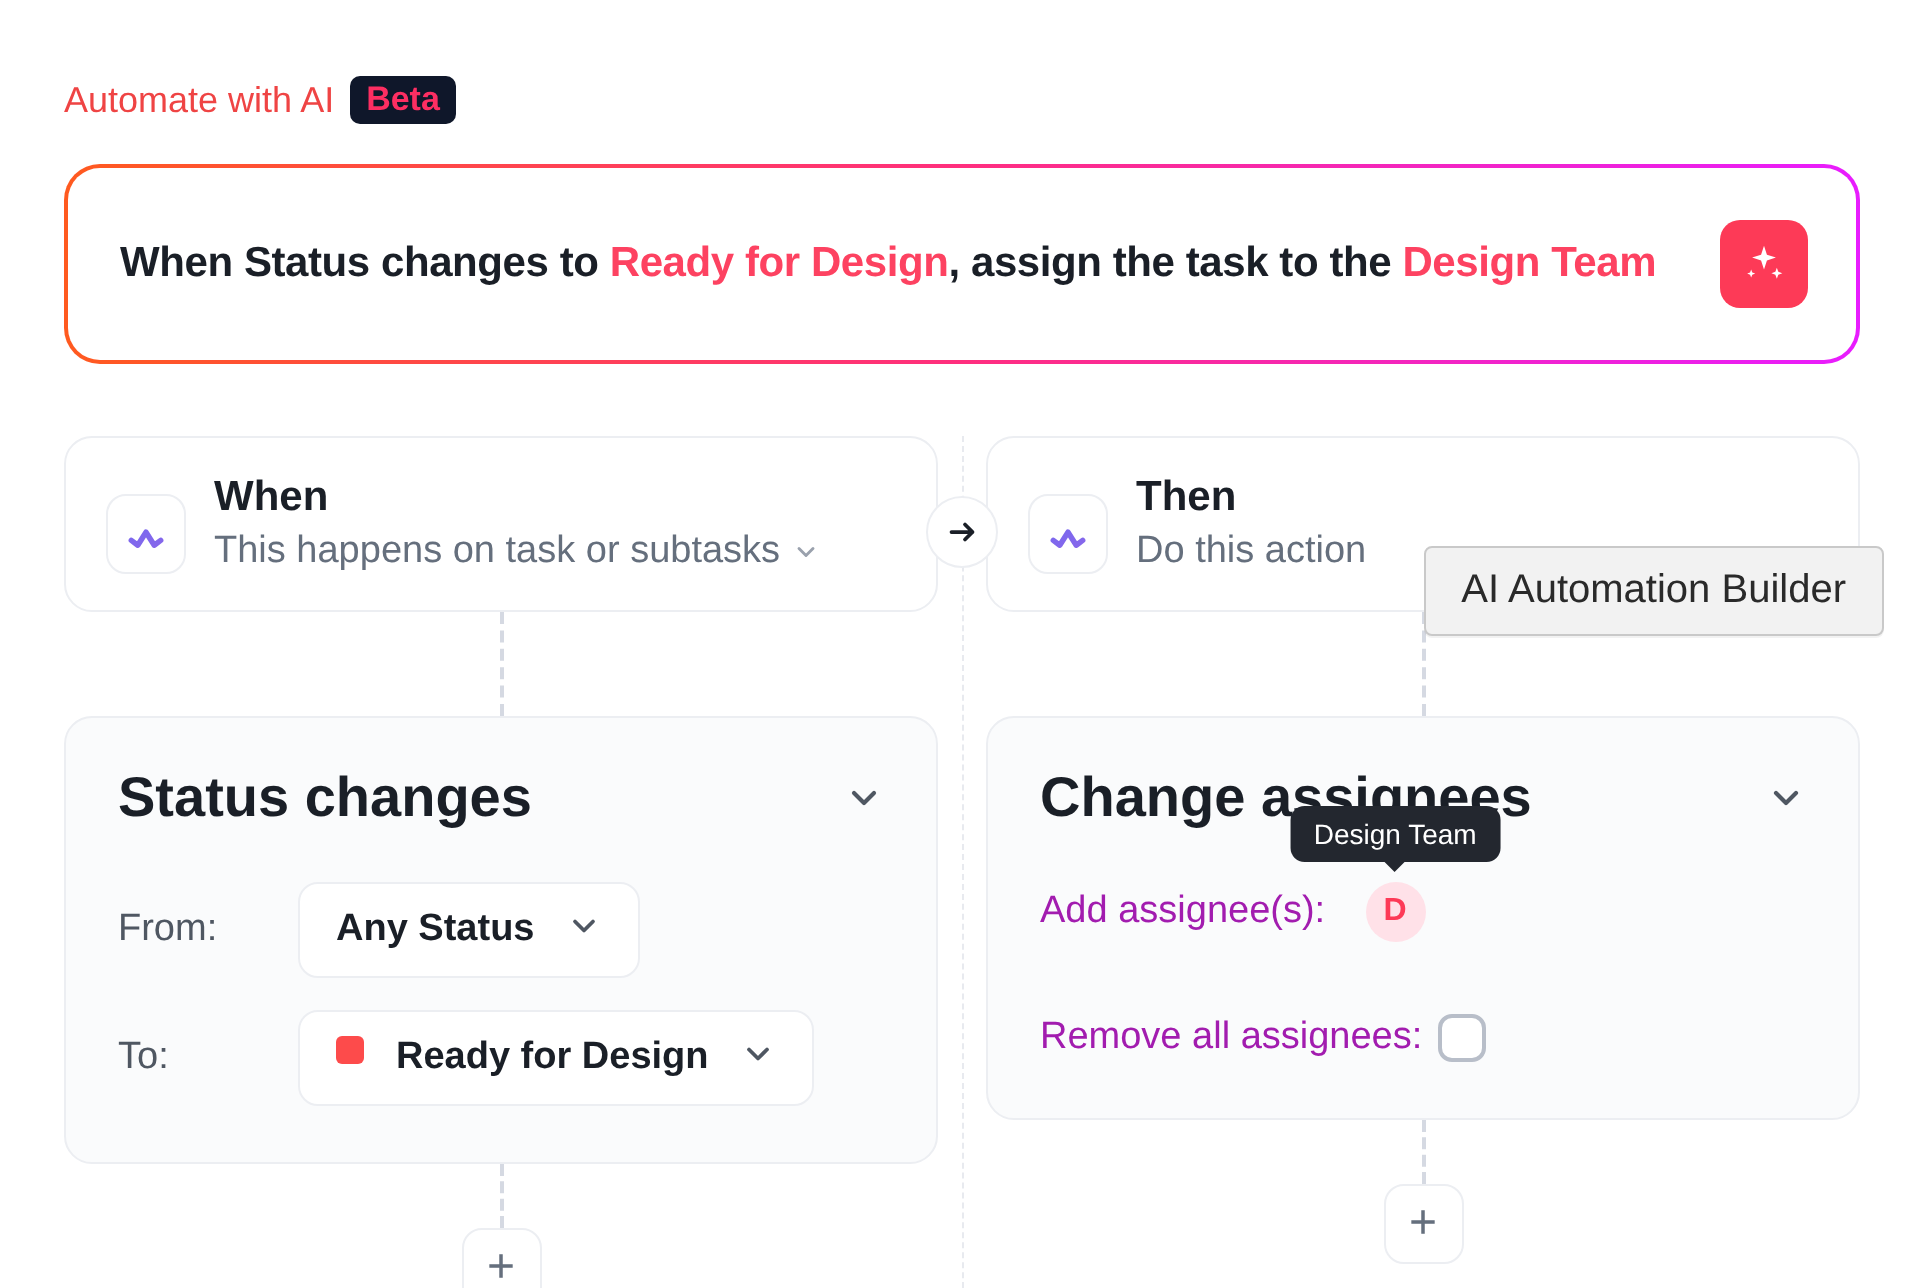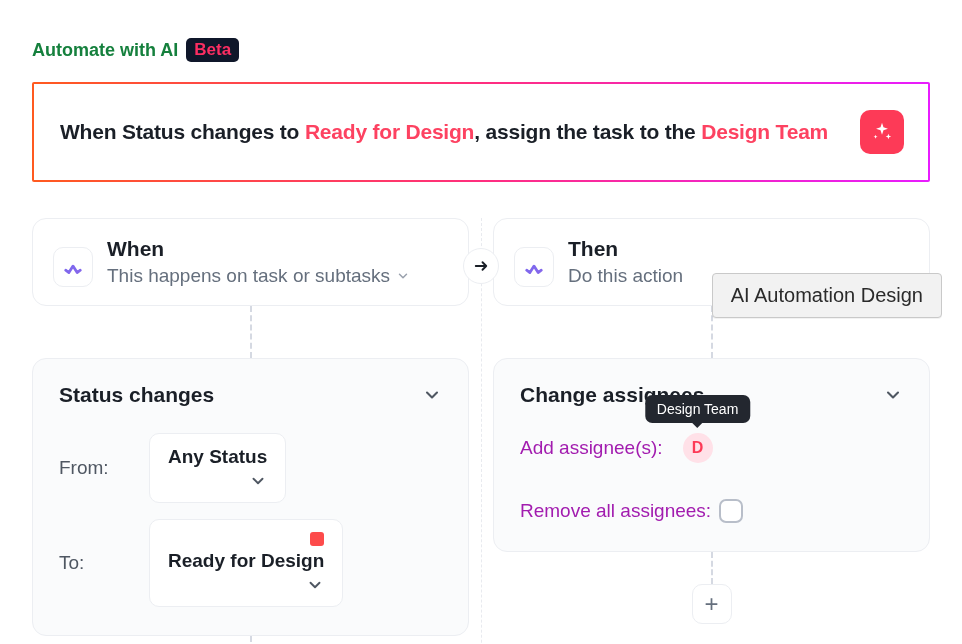--- a/index.html
+++ b/index.html
@@ -12,35 +12,35 @@
     overflow: hidden;
   }
   .header-row {
     display: flex;
     align-items: center;
     gap: 8px;
     padding: 38px 0 0 32px;
   }
   .header-title {
     font-size: 18px;
-    color: #15803d;
-    font-weight: 700;
+    color: #ef4444;
+    font-weight: 400;
   }
   .beta-badge {
     background: #0f172a;
     color: #fd2e62;
     font-size: 17px;
     font-weight: 600;
     padding: 2px 8px;
     border-radius: 5px;
   }
   .prompt-box {
     margin: 20px 32px 0 32px;
     border: 2px solid transparent;
-    border-radius: 2px;
+    border-radius: 18px;
     background:
       linear-gradient(#fff,#fff) padding-box,
       linear-gradient(90deg,#ff5a1f,#ff2e7e,#e81cff) border-box;
     padding: 26px 24px 26px 26px;
     display: flex;
     align-items: center;
     justify-content: space-between;
   }
   .prompt-text {
     font-size: 21px;
@@ -119,35 +119,34 @@
     border: 1px solid #eceef2;
     border-radius: 14px;
     padding: 24px 26px 28px 26px;
   }
   .config-head {
     display: flex;
     align-items: center;
     justify-content: space-between;
     margin-bottom: 26px;
   }
-  .config-title { font-size: 21px; font-weight: 700; color: #1a1f27; }
+  .config-title { font-size: 28px; font-weight: 700; color: #1a1f27; }
 
   .field-row { display: flex; align-items: center; gap: 20px; margin-top: 14px; }
   .field-label { font-size: 19px; color: #4f5762; width: 70px; }
   .field-label-wide { font-size: 19px; color: #a21caf; }
   .select {
     display: inline-flex;
-    align-items: flex-end;
-    gap: 4px;
+    align-items: flex-start;
+    gap: 16px;
     background: #fff;
     border: 1px solid #eceef2;
     border-radius: 10px;
     padding: 12px 18px;
     cursor: pointer;
-    flex-direction: column;
   }
   .select-text { font-size: 19px; font-weight: 600; color: #1a1f27; }
   .status-dot-red {
     width: 14px; height: 14px; background: #fd4b4b; border-radius: 3px; display: inline-block;
   }
 
   .row-spacer { height: 20px; }
   .row-gap-top { margin-top: 16px; }
 
   .assignee-chip {
@@ -355,13 +354,13 @@
       </div>
     </div>
 
     <div class="v-dash" style="height:32px"></div>
     <div class="add-btn">
       <span>+</span>
     </div>
   </div>
 </div>
 
-<div class="floating-panel">AI Automation Design</div>
+<div class="floating-panel">AI Automation Builder</div>
 
 </body></html>

